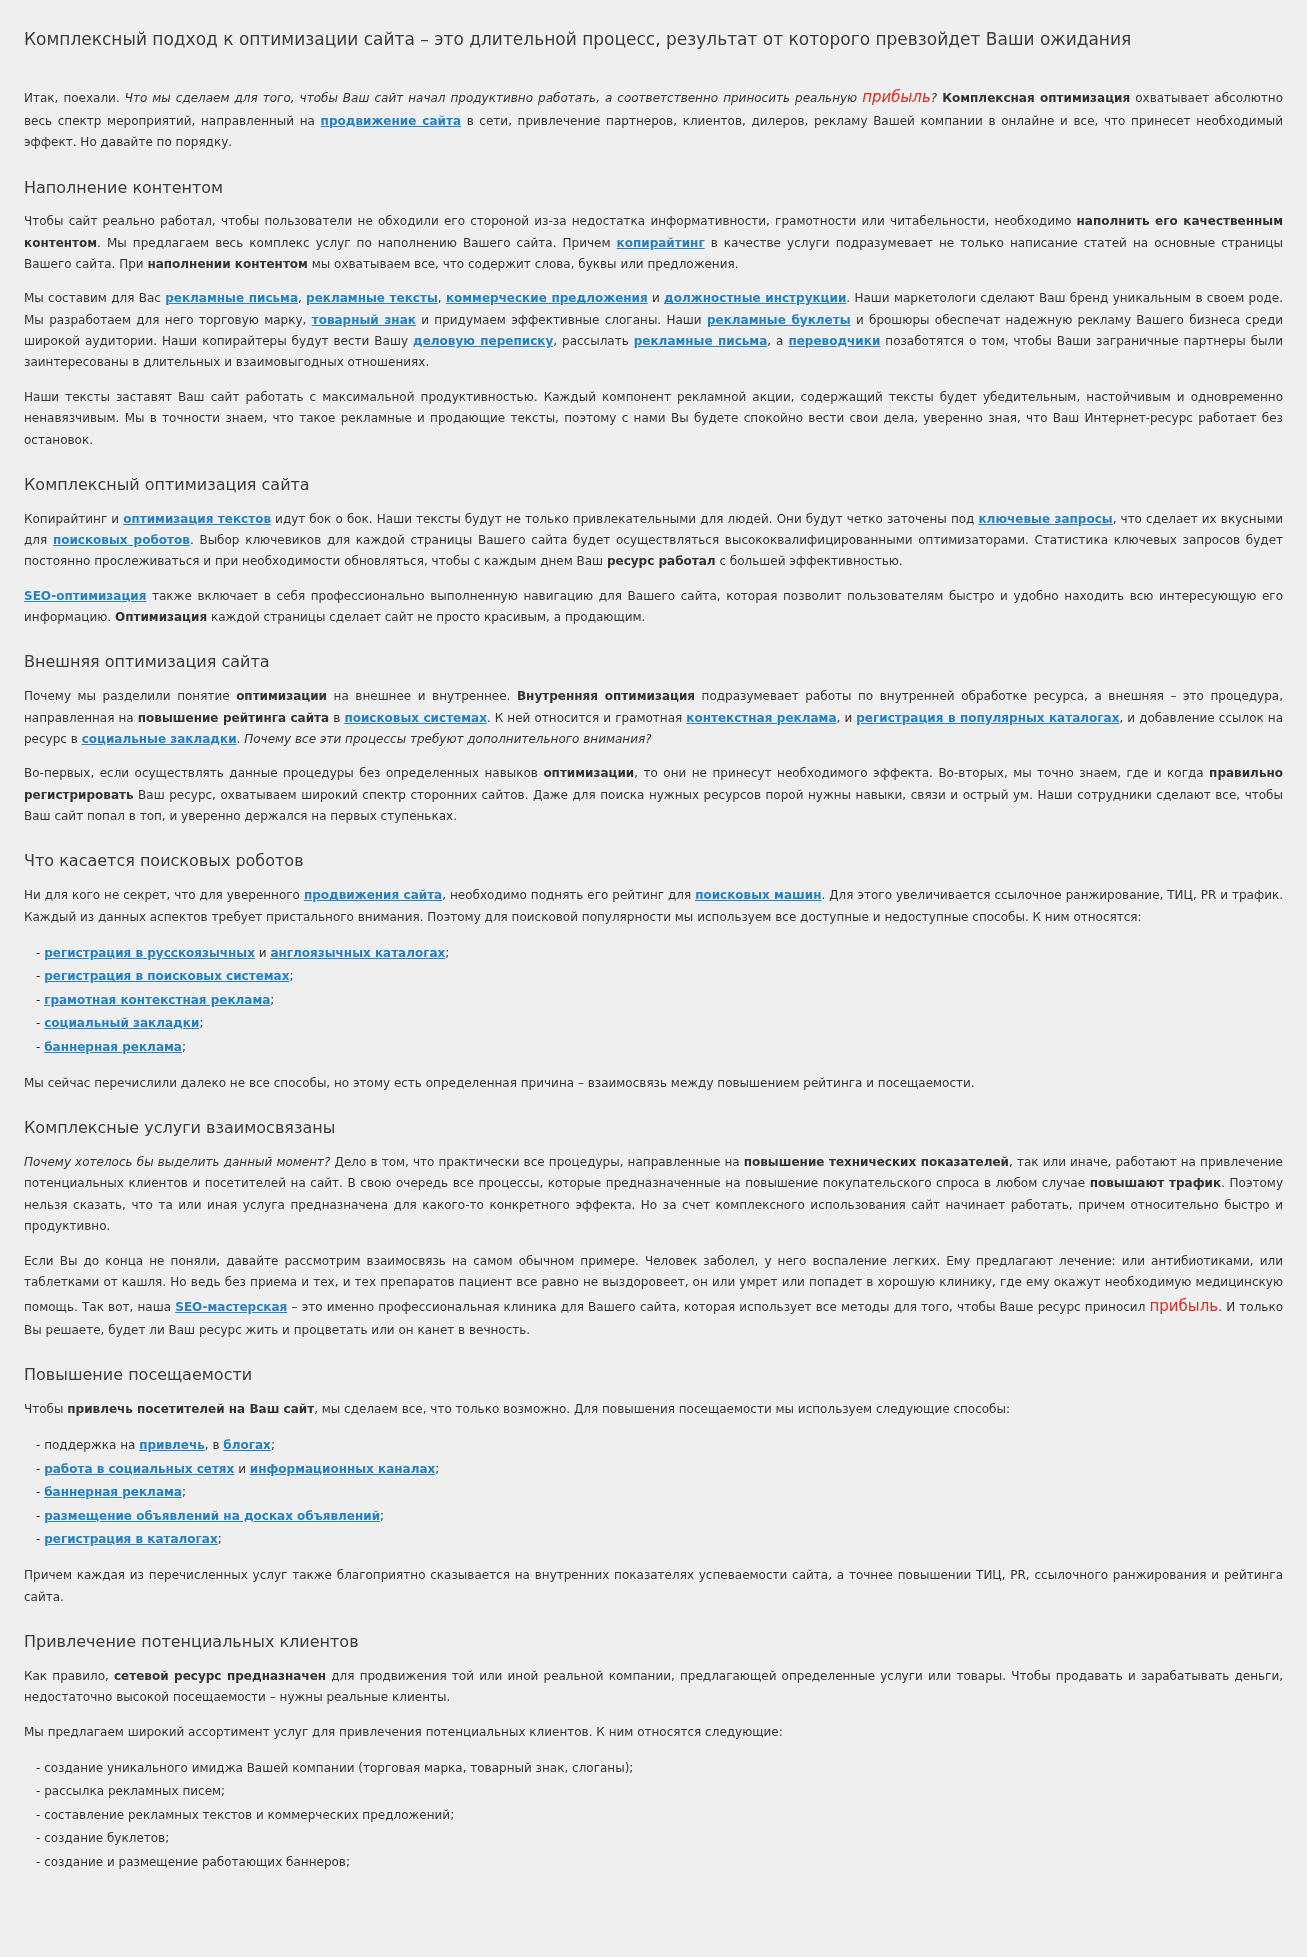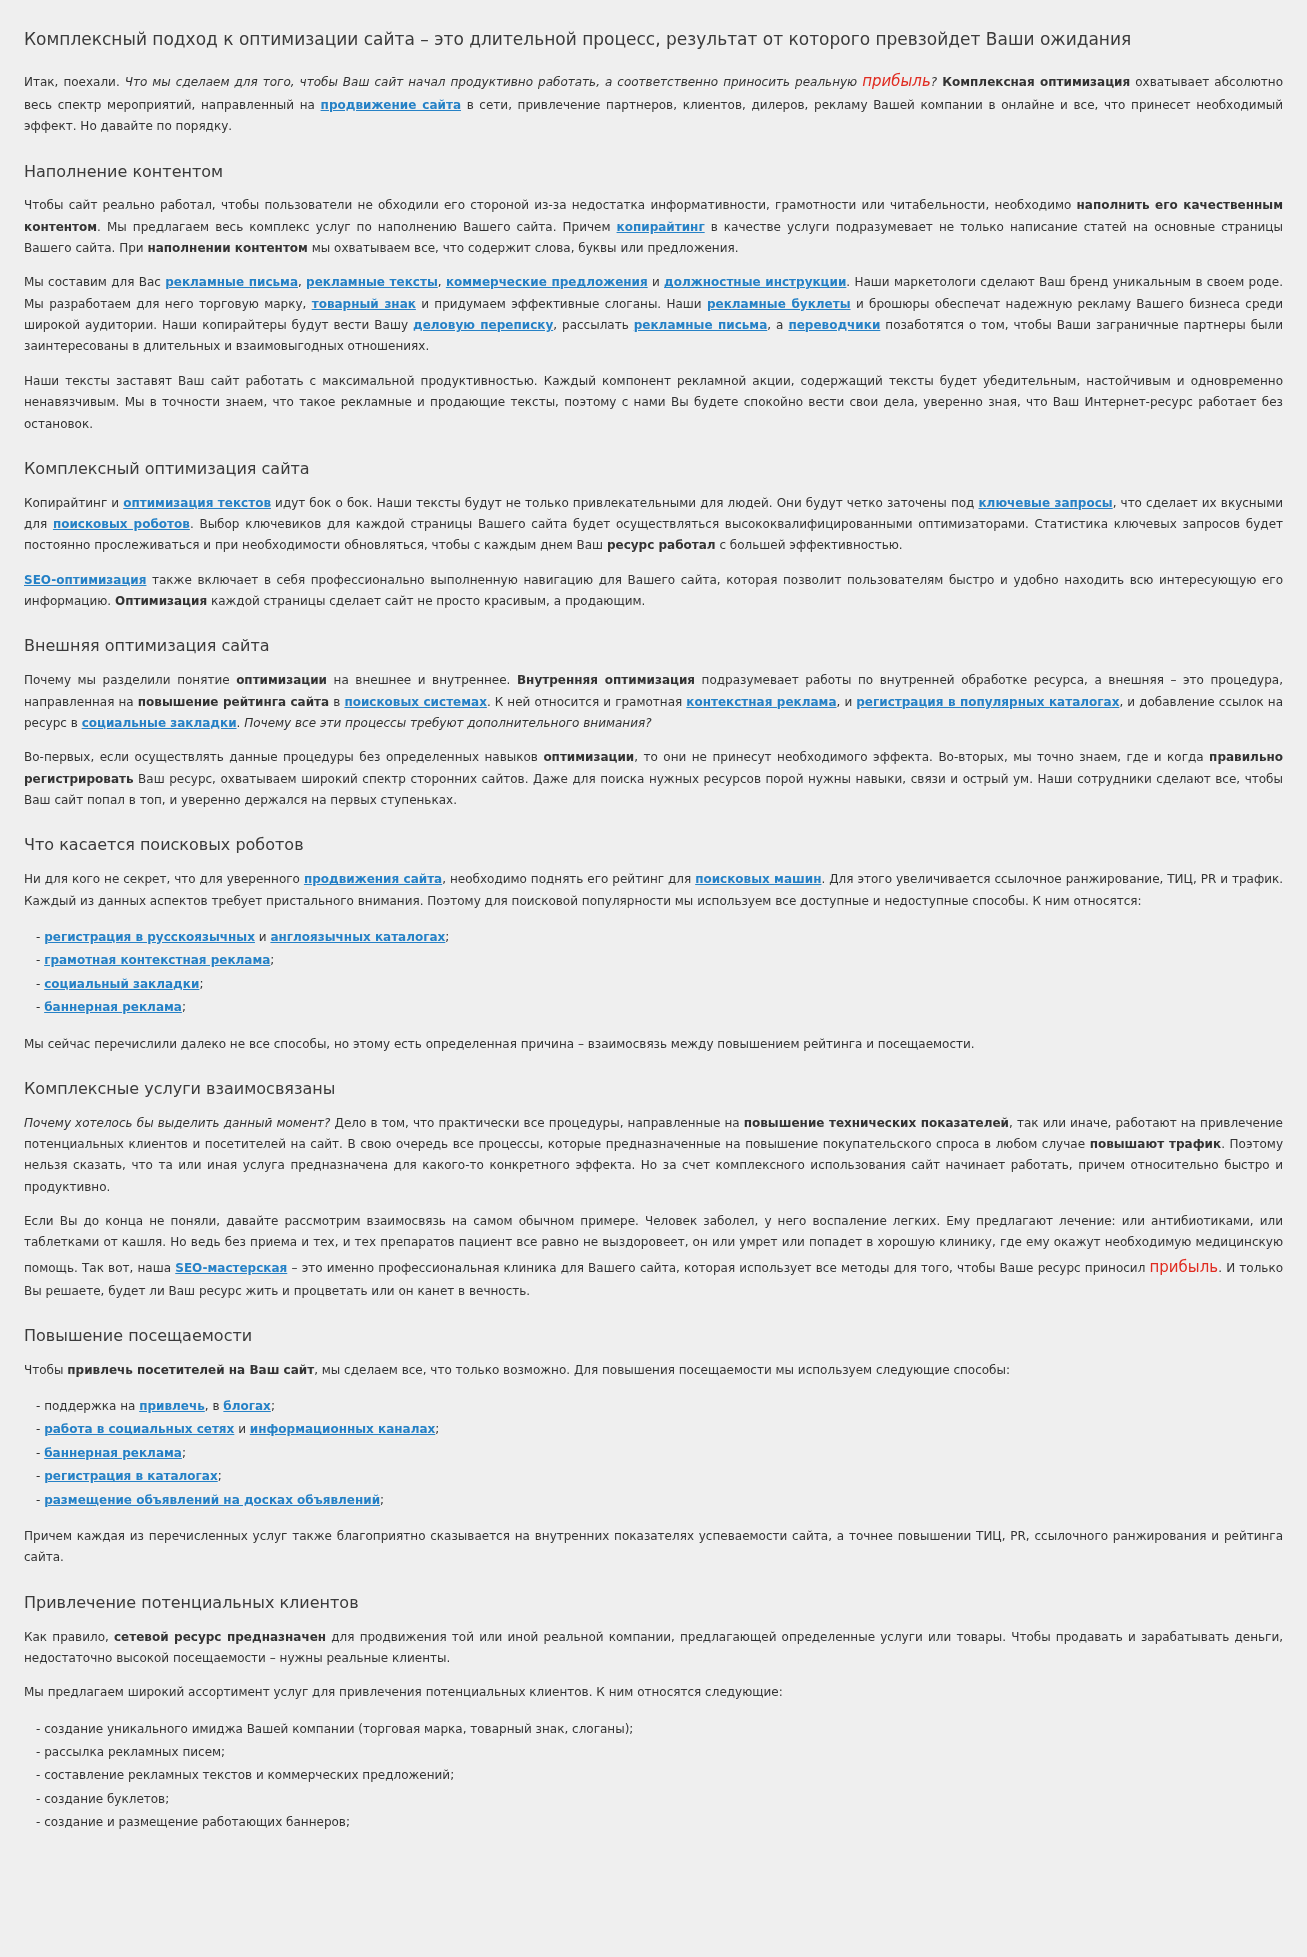--- a/index.html
+++ b/index.html
@@ -13,21 +13,21 @@
   #article{
     width:1283px;
     margin:0 auto;
     padding:28px 12px 24px 12px;
     box-sizing:border-box;
   }
   h1{
     font-size:17px;
     font-weight:normal;
     color:#3b3b3b;
-    margin:0 0 18px 0;
+    margin:0 0 34px 0;
     line-height:1.3;
   }
   h2{
     font-size:16px;
     font-weight:normal;
     color:#3b3b3b;
     margin:24px 0 12px 0;
     line-height:1.3;
   }
   p{
@@ -74,40 +74,41 @@
       <div>
         <h2>Внешняя оптимизация сайта</h2>
         <p><span>Почему мы разделили понятие </span><span class="b">оптимизации</span><span> на внешнее и внутреннее. </span><span class="b">Внутренняя оптимизация</span><span> подразумевает работы по внутренней обработке ресурса, а внешняя – это процедура, направленная на </span><span class="b">повышение рейтинга сайта</span><span> в </span><a class="lnk" href="#">поисковых системах</a><span>. К ней относится и грамотная </span><a class="lnk" href="#">контекстная реклама</a><span>, и </span><a class="lnk" href="#">регистрация в популярных каталогах</a><span>, и добавление ссылок на ресурс в </span><a class="lnk" href="#">социальные закладки</a><span>. </span><span class="i">Почему все эти процессы требуют дополнительного внимания?</span></p>
         <p><span>Во-первых, если осуществлять данные процедуры без определенных навыков </span><span class="b">оптимизации</span><span>, то они не принесут необходимого эффекта. Во-вторых, мы точно знаем, где и когда </span><span class="b">правильно регистрировать</span><span> Ваш ресурс, охватываем широкий спектр сторонних сайтов. Даже для поиска нужных ресурсов порой нужны навыки, связи и острый ум. Наши сотрудники сделают все, чтобы Ваш сайт попал в топ, и уверенно держался на первых ступеньках.</span></p>
       </div>
       <div>
         <h2>Что касается поисковых роботов</h2>
         <p><span>Ни для кого не секрет, что для уверенного </span><a class="lnk" href="#">продвижения сайта</a><span>, необходимо поднять его рейтинг для </span><a class="lnk" href="#">поисковых машин</a><span>. Для этого увеличивается ссылочное ранжирование, ТИЦ, PR и трафик. Каждый из данных аспектов требует пристального внимания. Поэтому для поисковой популярности мы используем все доступные и недоступные способы. К ним относятся:</span></p>
         <div class="list">
           <div class="list-line">- <a class="lnk" href="#">регистрация в русскоязычных</a><span> и </span><a class="lnk" href="#">англоязычных каталогах</a><span>;</span></div>
+          <div class="list-line">- <a class="lnk" href="#">регистрация в поисковых системах</a><span>;</span></div>
           <div class="list-line">- <a class="lnk" href="#">грамотная контекстная реклама</a><span>;</span></div>
           <div class="list-line">- <a class="lnk" href="#">социальный закладки</a><span>;</span></div>
           <div class="list-line">- <a class="lnk" href="#">баннерная реклама</a><span>;</span></div>
         </div>
         <p><span>Мы сейчас перечислили далеко не все способы, но этому есть определенная причина – взаимосвязь между повышением рейтинга и посещаемости.</span></p>
       </div>
       <div>
         <h2>Комплексные услуги взаимосвязаны</h2>
         <p><span class="i">Почему хотелось бы выделить данный момент?</span><span> Дело в том, что практически все процедуры, направленные на </span><span class="b">повышение технических показателей</span><span>, так или иначе, работают на привлечение потенциальных клиентов и посетителей на сайт. В свою очередь все процессы, которые предназначенные на повышение покупательского спроса в любом случае </span><span class="b">повышают трафик</span><span>. Поэтому нельзя сказать, что та или иная услуга предназначена для какого-то конкретного эффекта. Но за счет комплексного использования сайт начинает работать, причем относительно быстро и продуктивно.</span></p>
         <p><span>Если Вы до конца не поняли, давайте рассмотрим взаимосвязь на самом обычном примере. Человек заболел, у него воспаление легких. Ему предлагают лечение: или антибиотиками, или таблетками от кашля. Но ведь без приема и тех, и тех препаратов пациент все равно не выздоровеет, он или умрет или попадет в хорошую клинику, где ему окажут необходимую медицинскую помощь. Так вот, наша </span><a class="lnk" href="#">SEO-мастерская</a><span> – это именно профессиональная клиника для Вашего сайта, которая использует все методы для того, чтобы Ваше ресурс приносил </span><span class="big-red">прибыль</span><span>. И только Вы решаете, будет ли Ваш ресурс жить и процветать или он канет в вечность.</span></p>
       </div>
       <div>
         <h2>Повышение посещаемости</h2>
         <p><span>Чтобы </span><span class="b">привлечь посетителей на Ваш сайт</span><span>, мы сделаем все, что только возможно. Для повышения посещаемости мы используем следующие способы:</span></p>
         <div class="list">
           <div class="list-line">- <span>поддержка на </span><a class="lnk" href="#">привлечь</a><span>, в </span><a class="lnk" href="#">блогах</a><span>;</span></div>
           <div class="list-line">- <a class="lnk" href="#">работа в социальных сетях</a><span> и </span><a class="lnk" href="#">информационных каналах</a><span>;</span></div>
           <div class="list-line">- <a class="lnk" href="#">баннерная реклама</a><span>;</span></div>
+          <div class="list-line">- <a class="lnk" href="#">размещение объявлений на досках объявлений</a><span>;</span></div>
           <div class="list-line">- <a class="lnk" href="#">регистрация в каталогах</a><span>;</span></div>
-          <div class="list-line">- <a class="lnk" href="#">размещение объявлений на досках объявлений</a><span>;</span></div>
         </div>
         <p><span>Причем каждая из перечисленных услуг также благоприятно сказывается на внутренних показателях успеваемости сайта, а точнее повышении ТИЦ, PR, ссылочного ранжирования и рейтинга сайта.</span></p>
       </div>
       <div>
         <h2>Привлечение потенциальных клиентов</h2>
         <p><span>Как правило, </span><span class="b">сетевой ресурс предназначен</span><span> для продвижения той или иной реальной компании, предлагающей определенные услуги или товары. Чтобы продавать и зарабатывать деньги, недостаточно высокой посещаемости – нужны реальные клиенты.</span></p>
         <p><span>Мы предлагаем широкий ассортимент услуг для привлечения потенциальных клиентов. К ним относятся следующие:</span></p>
         <div class="list">
           <div class="list-line">- <span>создание уникального имиджа Вашей компании (торговая марка, товарный знак, слоганы);</span></div>
           <div class="list-line">- <span>рассылка рекламных писем;</span></div>

